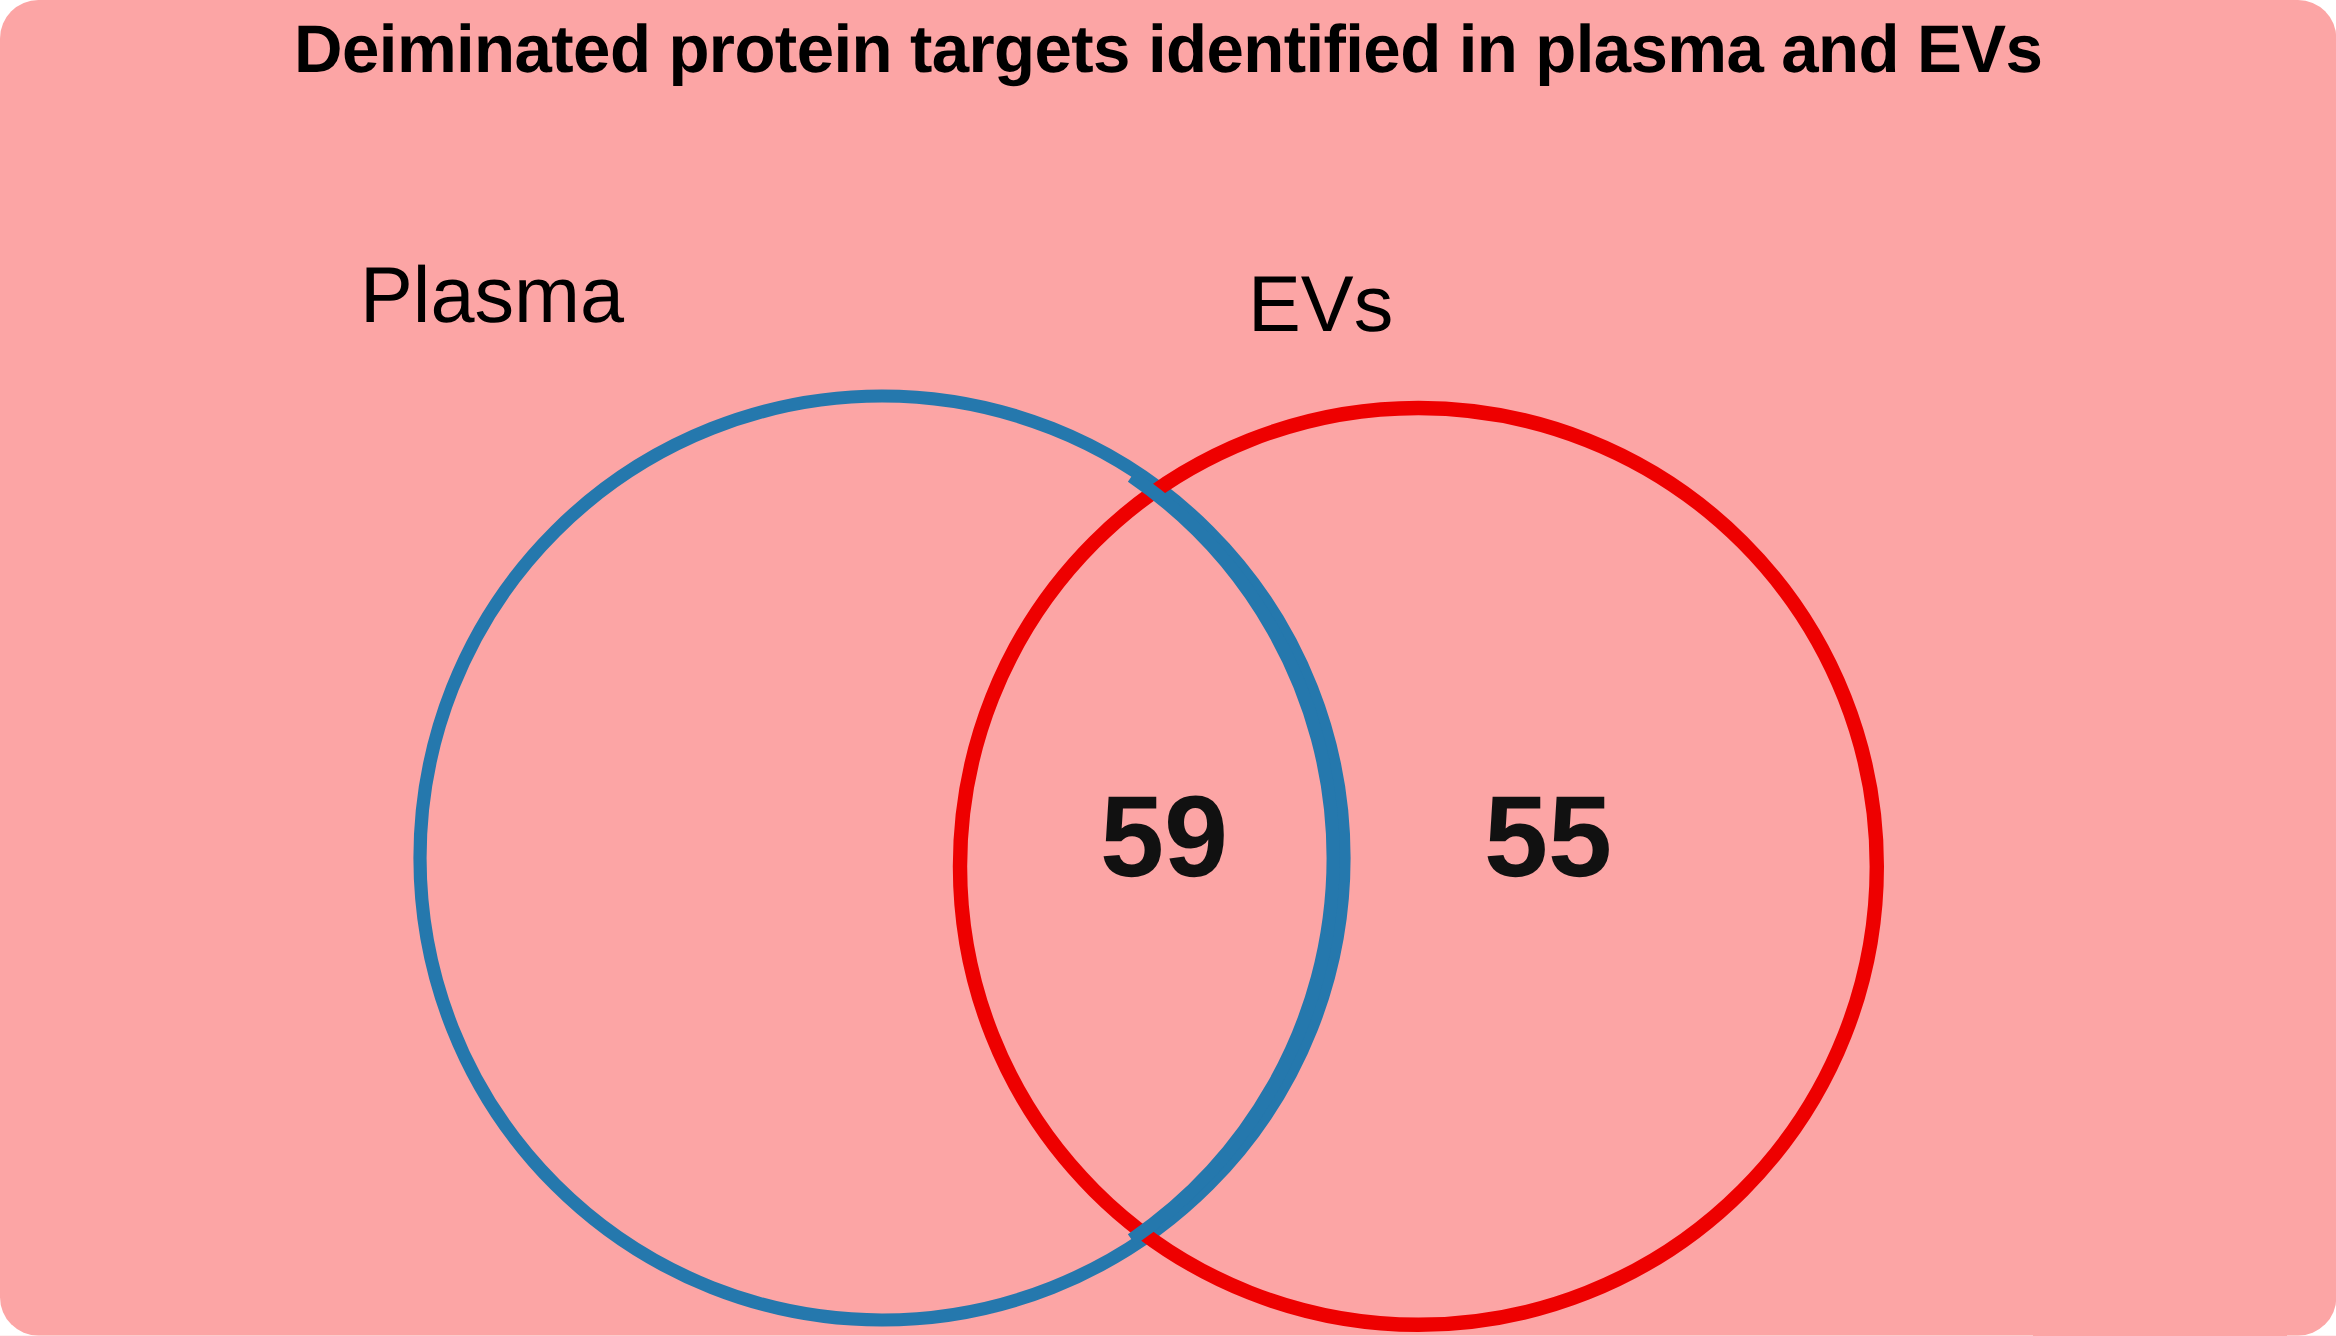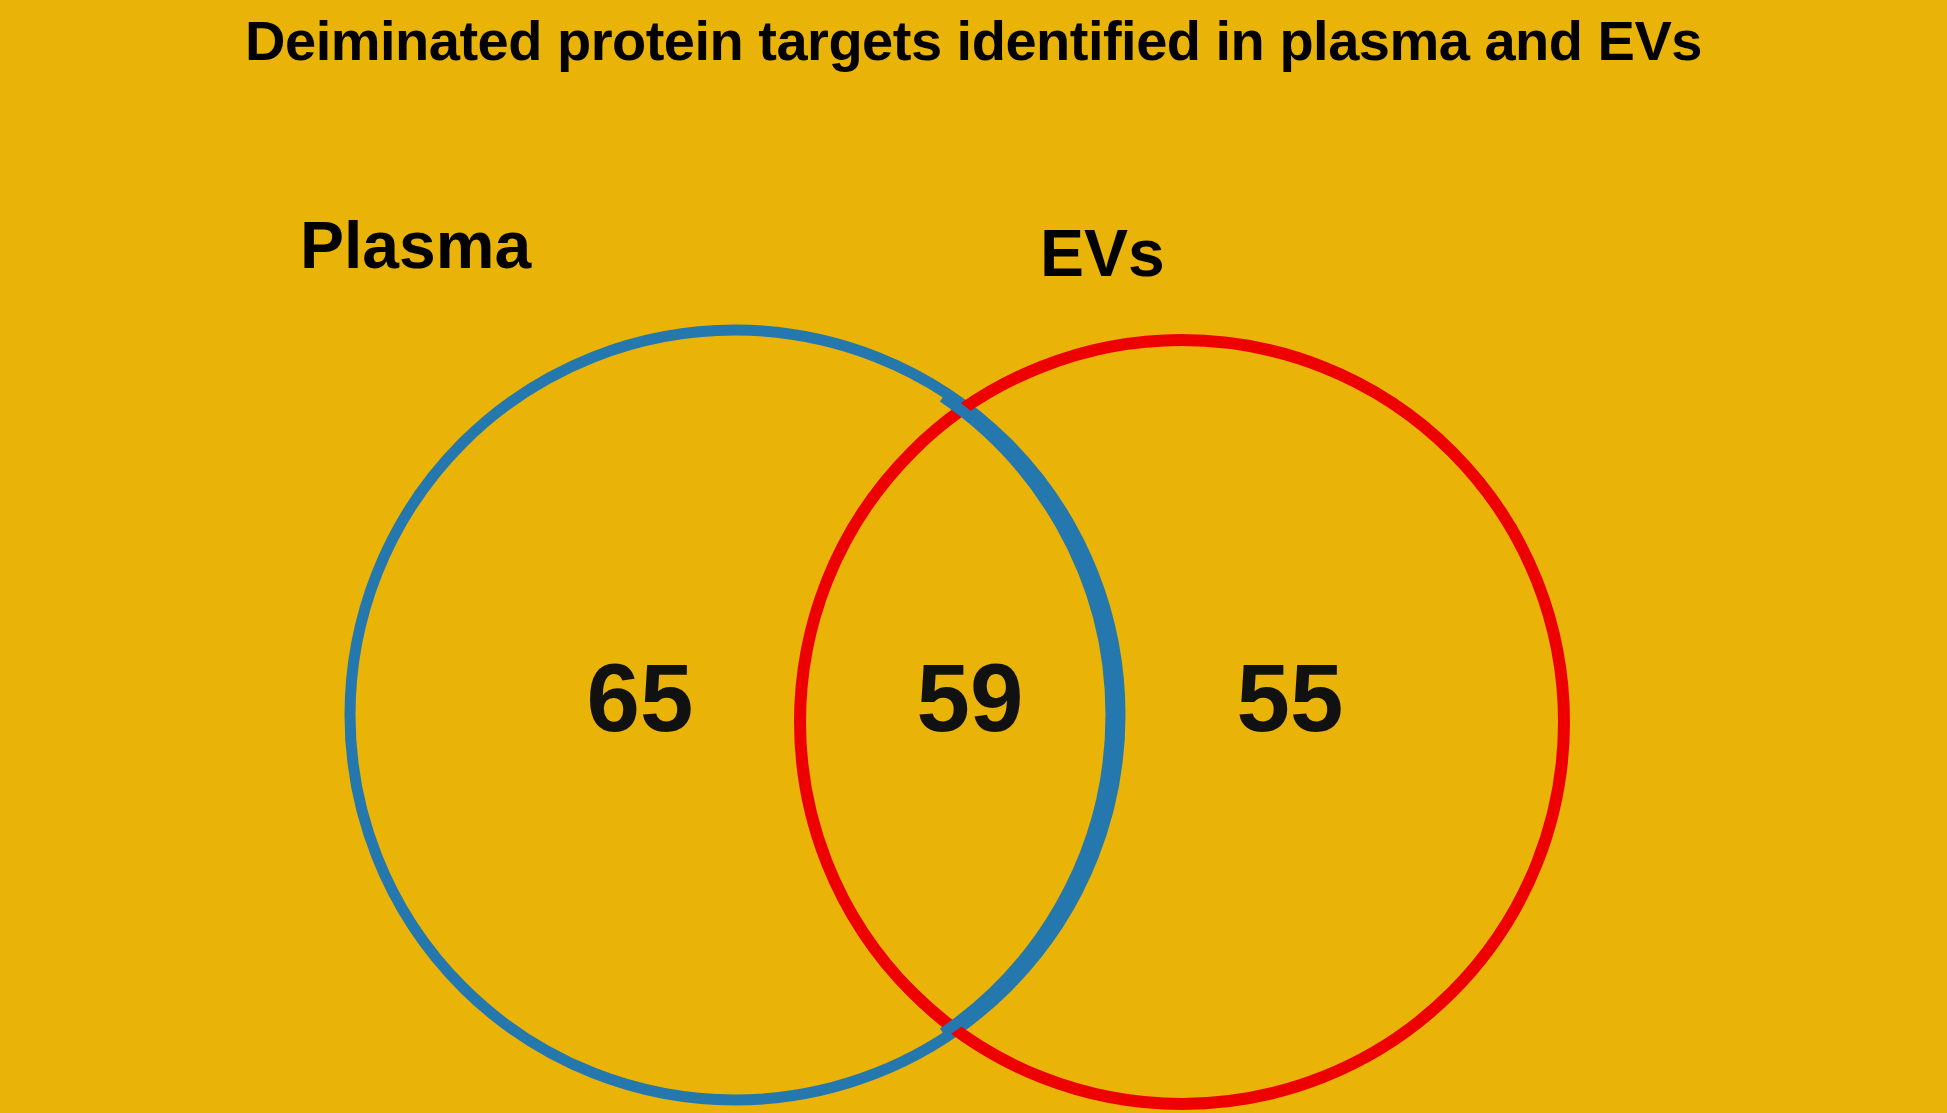--- a/index.html
+++ b/index.html
@@ -58,21 +58,21 @@
     left: 0;
     top: 0;
     width: 1947px;
     height: 1113px;
     display: block;
   }
 
   
   .set-label {
     position: absolute;
-    font-weight: bold;
+    font-weight: normal;
     font-size: 66px;
     line-height: 70px;
     color: #000000;
     white-space: nowrap;
     font-family: "Liberation Sans", sans-serif;
   }
   #label-plasma {
     left: 300px;
     top: 210px;
   }
@@ -105,38 +105,37 @@
   }
   #count-evs-only {
     left: 1210px;
     top: 648px;
     width: 160px;
   }
 </style>
 </head>
 <body style="background: rgb(255, 255, 255);">
 
-<div id="figure-root" style="background: #eab308;">
+<div id="figure-root" style="background: #fca5a5; border-radius: 32px;">
 
   <div id="figure-title">
     <span class="title-line">Deiminated protein targets identified in plasma and EVs</span>
   </div>
 
   <div id="venn-plot">
 
     <svg id="venn-svg" viewBox="0 0 1947 1113" xmlns="http://www.w3.org/2000/svg">
 
       <circle cx="735" cy="715" r="385" fill="none" stroke="#2578AD" stroke-width="11"></circle>
 
       <circle cx="1182" cy="722" r="382" fill="none" stroke="#EE0000" stroke-width="12"></circle>
 
       <path d="M 943 397 A 385 385 0 0 1 943 1033" fill="none" stroke="#2578AD" stroke-width="11"></path>
     </svg>
 
     <div class="set-label" id="label-plasma">Plasma</div>
     <div class="set-label" id="label-evs">EVs</div>
 
-    <div class="region-count" id="count-plasma-only">65</div>
     <div class="region-count" id="count-intersection">59</div>
     <div class="region-count" id="count-evs-only">55</div>
 
   </div>
 </div>
 
 </body></html>

